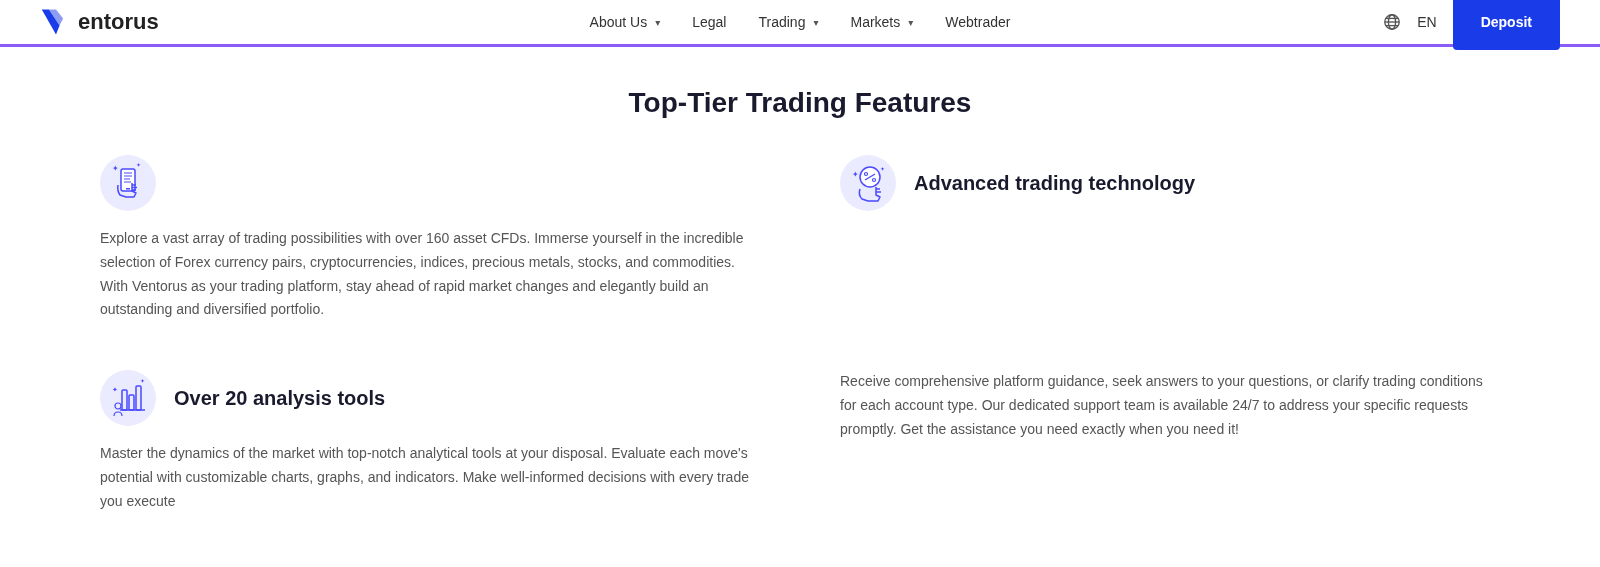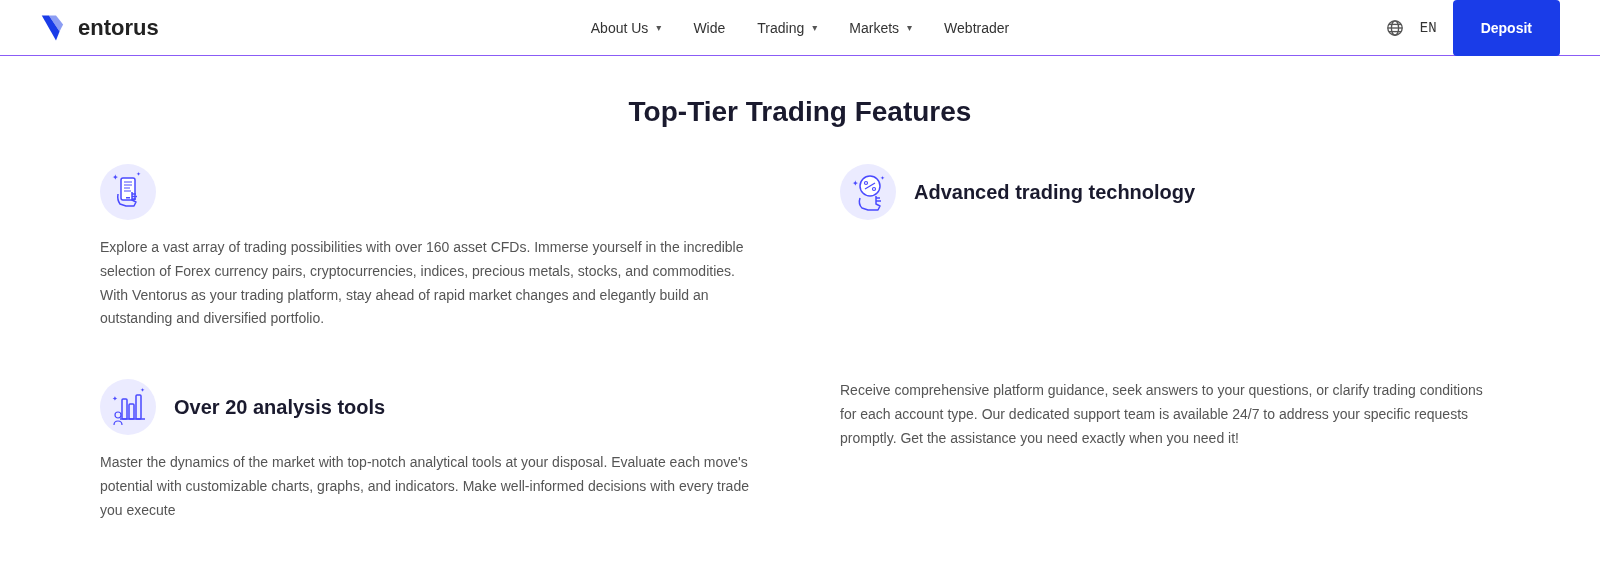--- a/index.html
+++ b/index.html
@@ -3,22 +3,22 @@
   <meta charset="utf-8">
   <style>
     * { margin: 0; padding: 0; box-sizing: border-box; }
     body { font-family: Arial, sans-serif; background: #fff; color: #333; }
 
     
     nav {
       display: flex;
       align-items: center;
       padding: 0 40px;
-      height: 56px;
-      border-bottom: 1px solid #8b5cf6;
+      height: 47px;
+      border-bottom: 3px solid #8b5cf6;
       position: relative;
     }
     .nav-logo {
       display: flex;
       align-items: center;
       gap: 6px;
       font-size: 22px;
       font-weight: 700;
       color: #222;
       text-decoration: none;
@@ -55,21 +55,20 @@
       gap: 16px;
       margin-left: auto;
     }
     .lang-btn {
       display: flex;
       align-items: center;
       gap: 16px;
       font-size: 14px;
       color: #333;
       cursor: pointer;
-      font-family: Liberation Mono, monospace;
     }
     .globe-icon {
       width: 18px;
       height: 18px;
     }
     .deposit-btn {
       background: #1a3ce8;
       color: #fff;
       border: none;
       border-radius: 4px;
@@ -132,21 +131,21 @@
     </svg>
     <span>entorus</span>
   </a>
 
   <div class="nav-center">
     <span class="nav-item">
       <span>About Us</span>
       <span class="chevron">▾</span>
     </span>
     <span class="nav-item">
-      <span>Wide</span>
+      <span>Legal</span>
     </span>
     <span class="nav-item">
       <span>Trading</span>
       <span class="chevron">▾</span>
     </span>
     <span class="nav-item">
       <span>Markets</span>
       <span class="chevron">▾</span>
     </span>
     <span class="nav-item">

